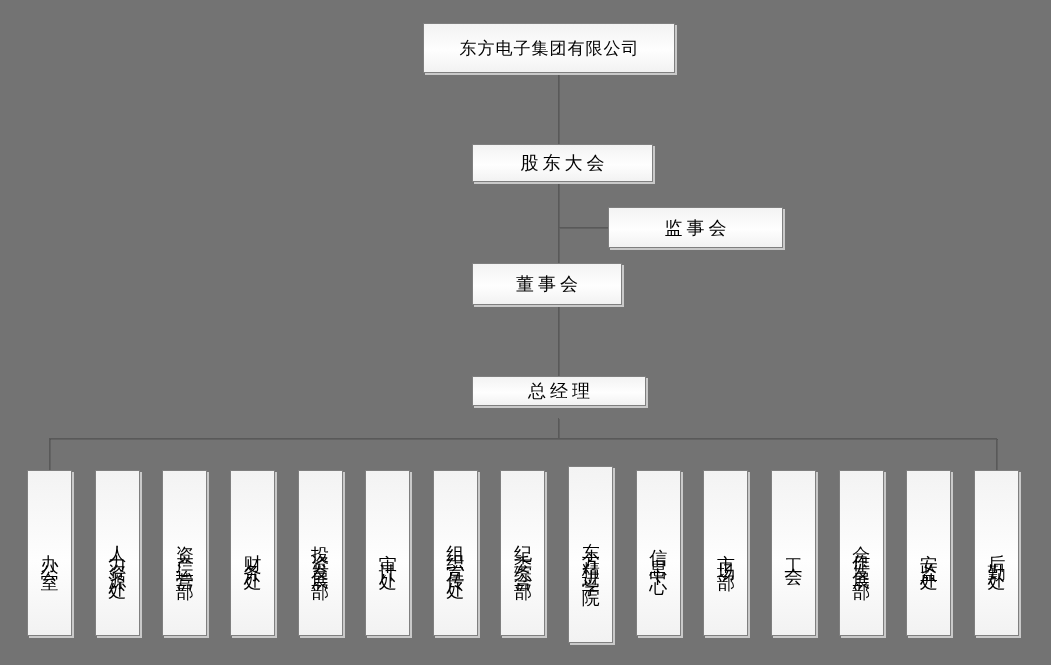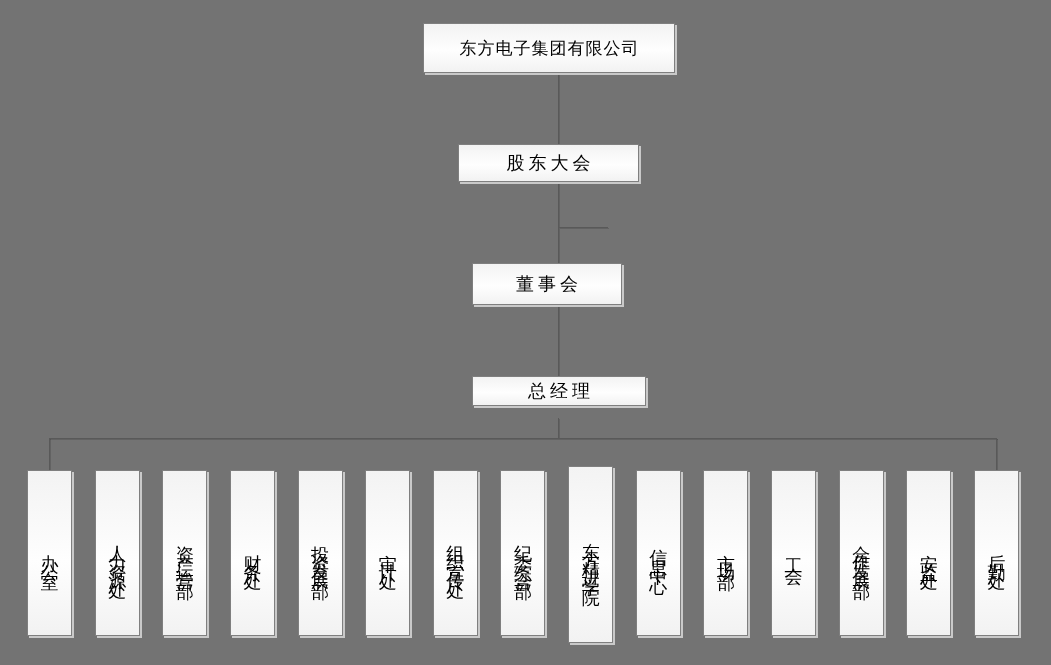--- a/index.html
+++ b/index.html
@@ -19,21 +19,21 @@
     position:absolute;box-sizing:border-box;
     border:1px solid #7f7f7f;
     background:linear-gradient(180deg,#f3f3f3 0%,#fefefe 55%,#f2f2f2 100%);
     box-shadow:2px 2px 0 #c9c9c9;
     display:flex;align-items:center;justify-content:center;
   }
   .nlabel{font-size:18px;letter-spacing:4px;text-indent:4px;white-space:nowrap;}
   .node.company .nlabel{font-size:17px;letter-spacing:1px;text-indent:1px;}
   
   .node.company{left:423px;top:23px;width:252px;height:50px;}
-  .node.shareholders{left:458px;top:144px;width:181px;height:38px;}
+  .node.shareholders{left:472px;top:144px;width:181px;height:38px;}
   .node.supervisory{left:608px;top:207px;width:175px;height:41px;}
   .node.board{left:472px;top:263px;width:150px;height:42px;}
   .node.gm{left:472px;top:376px;width:174px;height:30px;}
   
   .dept-row{
     position:absolute;left:27px;top:470px;width:992px;height:177px;
     display:flex;justify-content:space-between;align-items:flex-start;
   }
   .dept{position:static;width:45px;height:166px;flex:0 0 45px;}
   .dept:nth-child(9){height:177px;margin-top:-4px;}
@@ -57,20 +57,23 @@
   <div class="line v" style="left:996px;top:438px;height:32px"></div>
 
   <div class="node company">
     <span class="nlabel">东方电子集团有限公司</span>
   </div>
 
   <div class="node shareholders">
     <span class="nlabel">股东大会</span>
   </div>
 
+  <div class="node supervisory">
+    <span class="nlabel">监事会</span>
+  </div>
 
   <div class="node board">
     <span class="nlabel">董事会</span>
   </div>
 
   <div class="node gm">
     <span class="nlabel">总经理</span>
   </div>
 
   <div class="dept-row">

